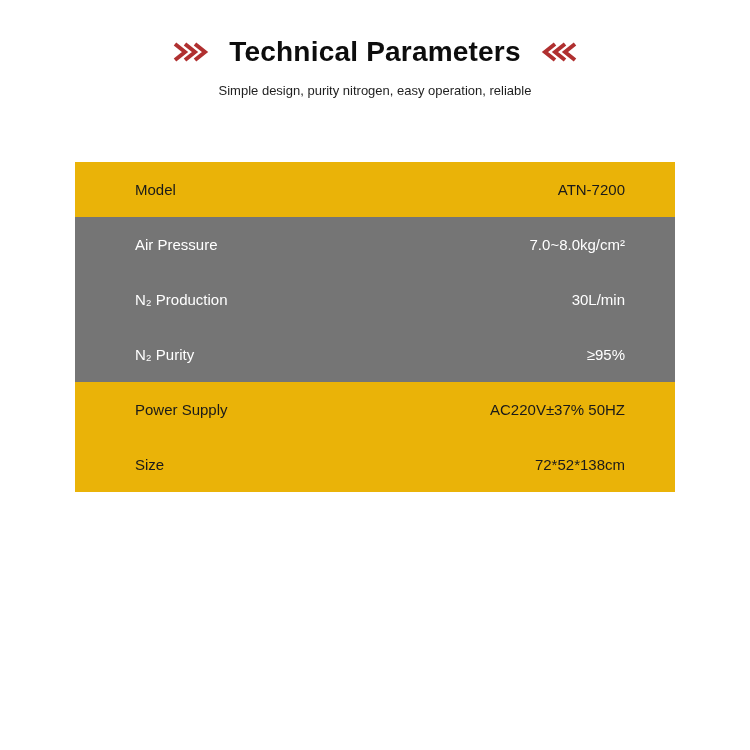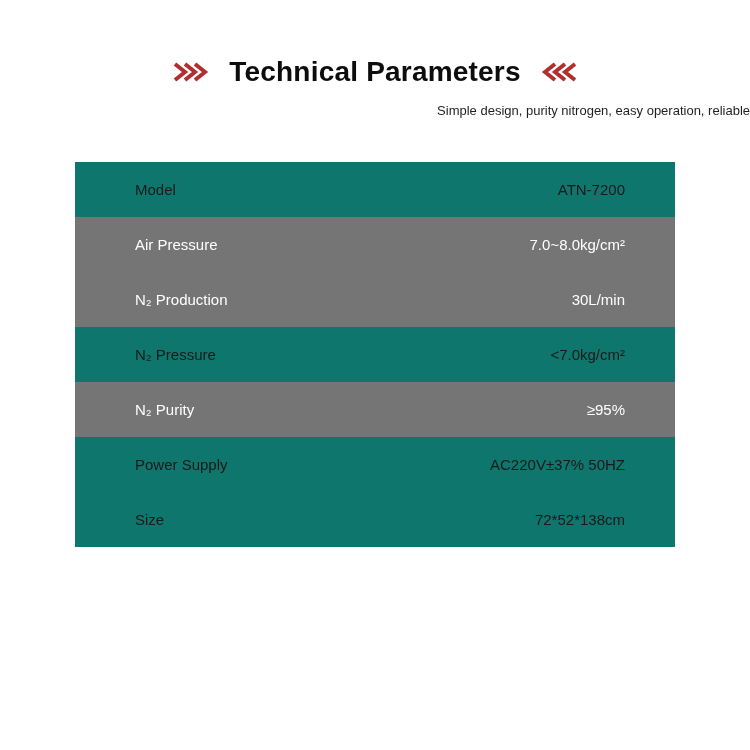--- a/index.html
+++ b/index.html
@@ -16,22 +16,22 @@
 
   .page {
     position: relative;
     width: 750px;
     height: 750px;
     box-sizing: border-box;
   }
 
   
   .header {
-    padding-top: 52px;
-    text-align: right;
+    padding-top: 32px;
+    text-align: center;
   }
 
   .title-row {
     display: flex;
     align-items: center;
     justify-content: center;
     gap: 20px;
     height: 40px;
   }
 
@@ -69,21 +69,21 @@
 
   .spec-row {
     display: flex;
     align-items: center;
     height: 55px;
     box-sizing: border-box;
     padding: 0 50px 0 60px;
   }
 
   .spec-row.light {
-    background: #0f766e;
+    background: #eab308;
     color: #1a1a1a;
   }
 
   .spec-row.dark {
     background: #757575;
     color: #ffffff;
     gap: 24px;
   }
 
   .spec-label {
@@ -136,24 +136,20 @@
         <div class="spec-value">ATN-7200</div>
       </div>
       <div class="spec-row dark">
         <div class="spec-label">Air Pressure</div>
         <div class="spec-value">7.0~8.0kg/cm²</div>
       </div>
       <div class="spec-row dark">
         <div class="spec-label">N₂ Production</div>
         <div class="spec-value">30L/min</div>
       </div>
-      <div class="spec-row light">
-        <div class="spec-label">N₂ Pressure</div>
-        <div class="spec-value">&lt;7.0kg/cm²</div>
-      </div>
       <div class="spec-row dark">
         <div class="spec-label">N₂ Purity</div>
         <div class="spec-value">≥95%</div>
       </div>
       <div class="spec-row light">
         <div class="spec-label">Power Supply</div>
         <div class="spec-value">AC220V±37% 50HZ</div>
       </div>
       <div class="spec-row light">
         <div class="spec-label">Size</div>

